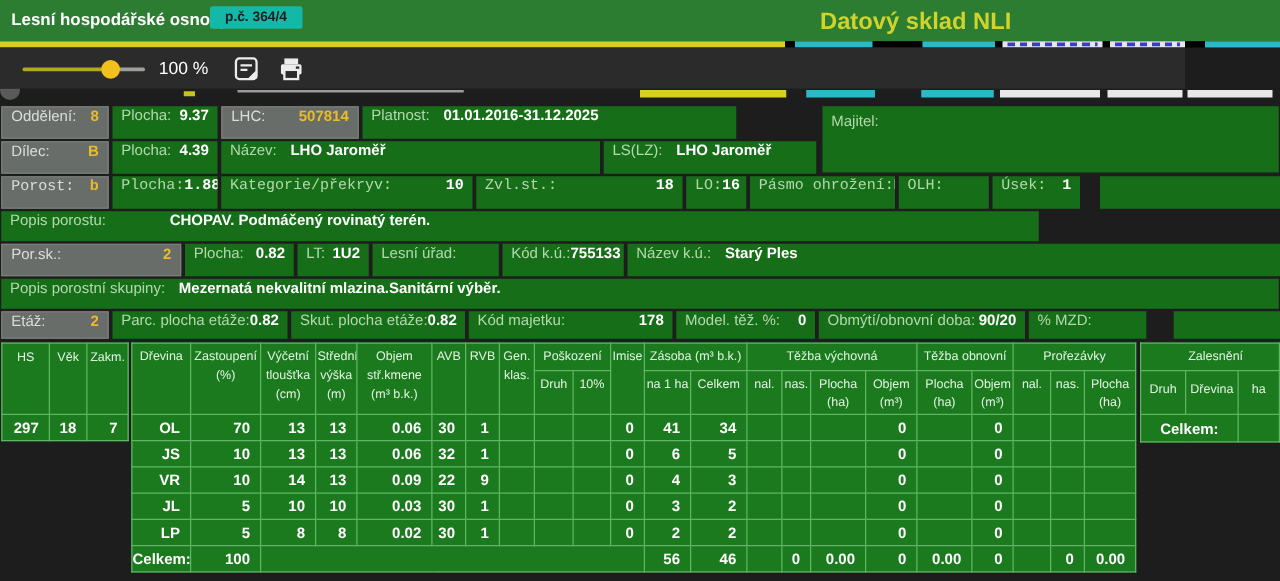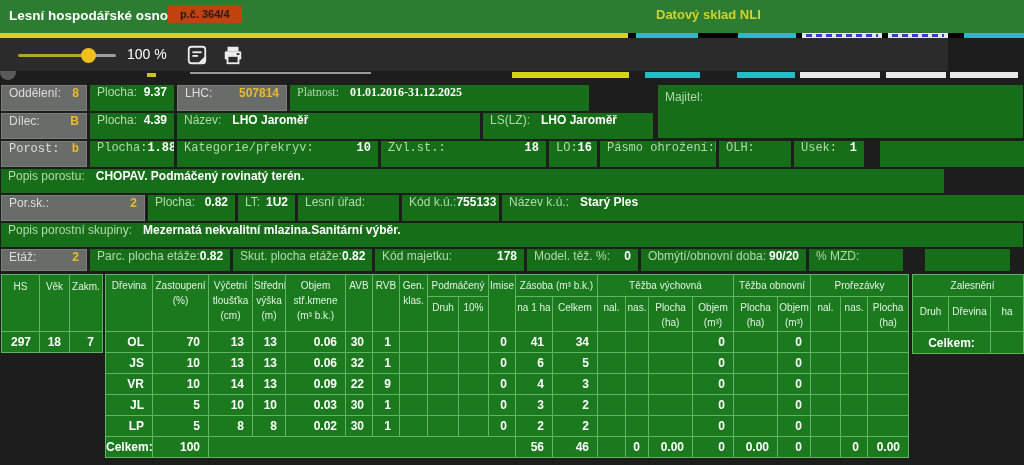--- a/index.html
+++ b/index.html
@@ -1,22 +1,22 @@
 <!DOCTYPE html>
 <html><head>
 <meta charset="utf-8">
 <style>
   html,body{margin:0;padding:0;}
   body{width:1024px;height:465px;background:#1d1d1d;font-family:"Liberation Sans",sans-serif;position:relative;overflow:hidden;}
 
   
   .hdr{position:absolute;top:0;left:0;width:1024px;height:33px;background:#2c7c31;}
   .app-title{position:absolute;left:9px;top:8px;color:#ffffff;font-weight:bold;font-size:13.5px;}
-  .badge{position:absolute;left:168px;top:5px;background:#c2410c;color:#1e1e1e;font-weight:bold;font-size:11px;padding:3px 12px;border-radius:2px;}
-  .right-title{position:absolute;left:656px;top:7px;color:#d0d32c;font-weight:bold;font-size:13px;}
+  .badge{position:absolute;left:168px;top:5px;background:#14b8a6;color:#1e1e1e;font-weight:bold;font-size:11px;padding:3px 12px;border-radius:2px;}
+  .right-title{position:absolute;left:656px;top:7px;color:#d0d32c;font-weight:bold;font-size:19px;}
 
   
   .stripe1{position:absolute;top:33px;left:0;width:1024px;height:5px;background:#000;}
   .stripe1 .seg{position:absolute;top:0;height:5px;}
   .bluemark{position:absolute;top:1px;left:4px;right:4px;height:3px;
     background:repeating-linear-gradient(90deg,#3b3bd0 0 6px,transparent 6px 10px);}
   .stripe2{position:absolute;top:71px;left:0;width:1024px;height:9px;background:#1d1d1d;}
   .stripe2 .seg{position:absolute;}
 
   
@@ -114,21 +114,21 @@
     <span class="val">8</span>
   </div>
   <div class="fc sb" style="width:84px;margin-right:3px;">
     <span class="lbl">Plocha:</span>
     <span class="val">9.37</span>
   </div>
   <div class="fc gray sb" style="width:110px;margin-right:3px;">
     <span class="lbl">LHC:</span>
     <span class="val">507814</span>
   </div>
-  <div class="fc lft" style="width:299px;font-family:Liberation Serif, serif;">
+  <div class="fc lft" style="width:299px;">
     <span class="lbl">Platnost:</span>
     <span class="val">01.01.2016-31.12.2025</span>
   </div>
 </div>
 <div class="fc majitel">
   <span class="lbl">Majitel:</span>
   <span class="val"></span>
 </div>
 
 <div class="frow" style="top:113px;height:26px;">
@@ -180,21 +180,21 @@
     <span class="val"></span>
   </div>
   <div class="fc sb" style="width:70px;margin-right:16px;">
     <span class="lbl">Úsek:</span>
     <span class="val">1</span>
   </div>
   <div class="fc" style="width:158px;"></div>
 </div>
 
 <div class="frow" style="top:169px;height:24px;">
-  <div class="fc lft" style="width:943px;">
+  <div class="fc lft" style="width:830px;gap:40px;">
     <span class="lbl">Popis porostu:</span>
     <span class="val">CHOPAV. Podmáčený rovinatý terén.</span>
   </div>
 </div>
 
 <div class="frow" style="top:195px;height:26px;">
   <div class="fc gray sb" style="width:144px;margin-right:3px;">
     <span class="lbl">Por.sk.:</span>
     <span class="val">2</span>
   </div>
@@ -233,21 +233,21 @@
     <span class="val">2</span>
   </div>
   <div class="fc sb" style="width:140px;margin-right:3px;">
     <span class="lbl">Parc. plocha etáže:</span>
     <span class="val">0.82</span>
   </div>
   <div class="fc sb" style="width:139px;margin-right:3px;">
     <span class="lbl">Skut. plocha etáže:</span>
     <span class="val">0.82</span>
   </div>
-  <div class="fc sb" style="width:149px;margin-right:3px;">
+  <div class="fc sb" style="width:163px;margin-right:3px;">
     <span class="lbl">Kód majetku:</span>
     <span class="val">178</span>
   </div>
   <div class="fc sb" style="width:111px;margin-right:3px;">
     <span class="lbl">Model. těž. %:</span>
     <span class="val">0</span>
   </div>
   <div class="fc sb" style="width:165px;margin-right:3px;">
     <span class="lbl">Obmýtí/obnovní doba:</span>
     <span class="val">90/20</span>
@@ -317,21 +317,21 @@
       <th rowspan="2">Střední
 výška
 (m)</th>
       <th rowspan="2">Objem
 stř.kmene
 (m³ b.k.)</th>
       <th rowspan="2">AVB</th>
       <th rowspan="2">RVB</th>
       <th rowspan="2">Gen.
 klas.</th>
-      <th colspan="2">Podmáčený</th>
+      <th colspan="2">Poškození</th>
       <th rowspan="2">Imise</th>
       <th colspan="2">Zásoba (m³ b.k.)</th>
       <th colspan="4">Těžba výchovná</th>
       <th colspan="2">Těžba obnovní</th>
       <th colspan="3">Prořezávky</th>
     </tr>
     <tr class="s">
       <th>Druh</th>
       <th>10%</th>
       <th>na 1 ha</th>

